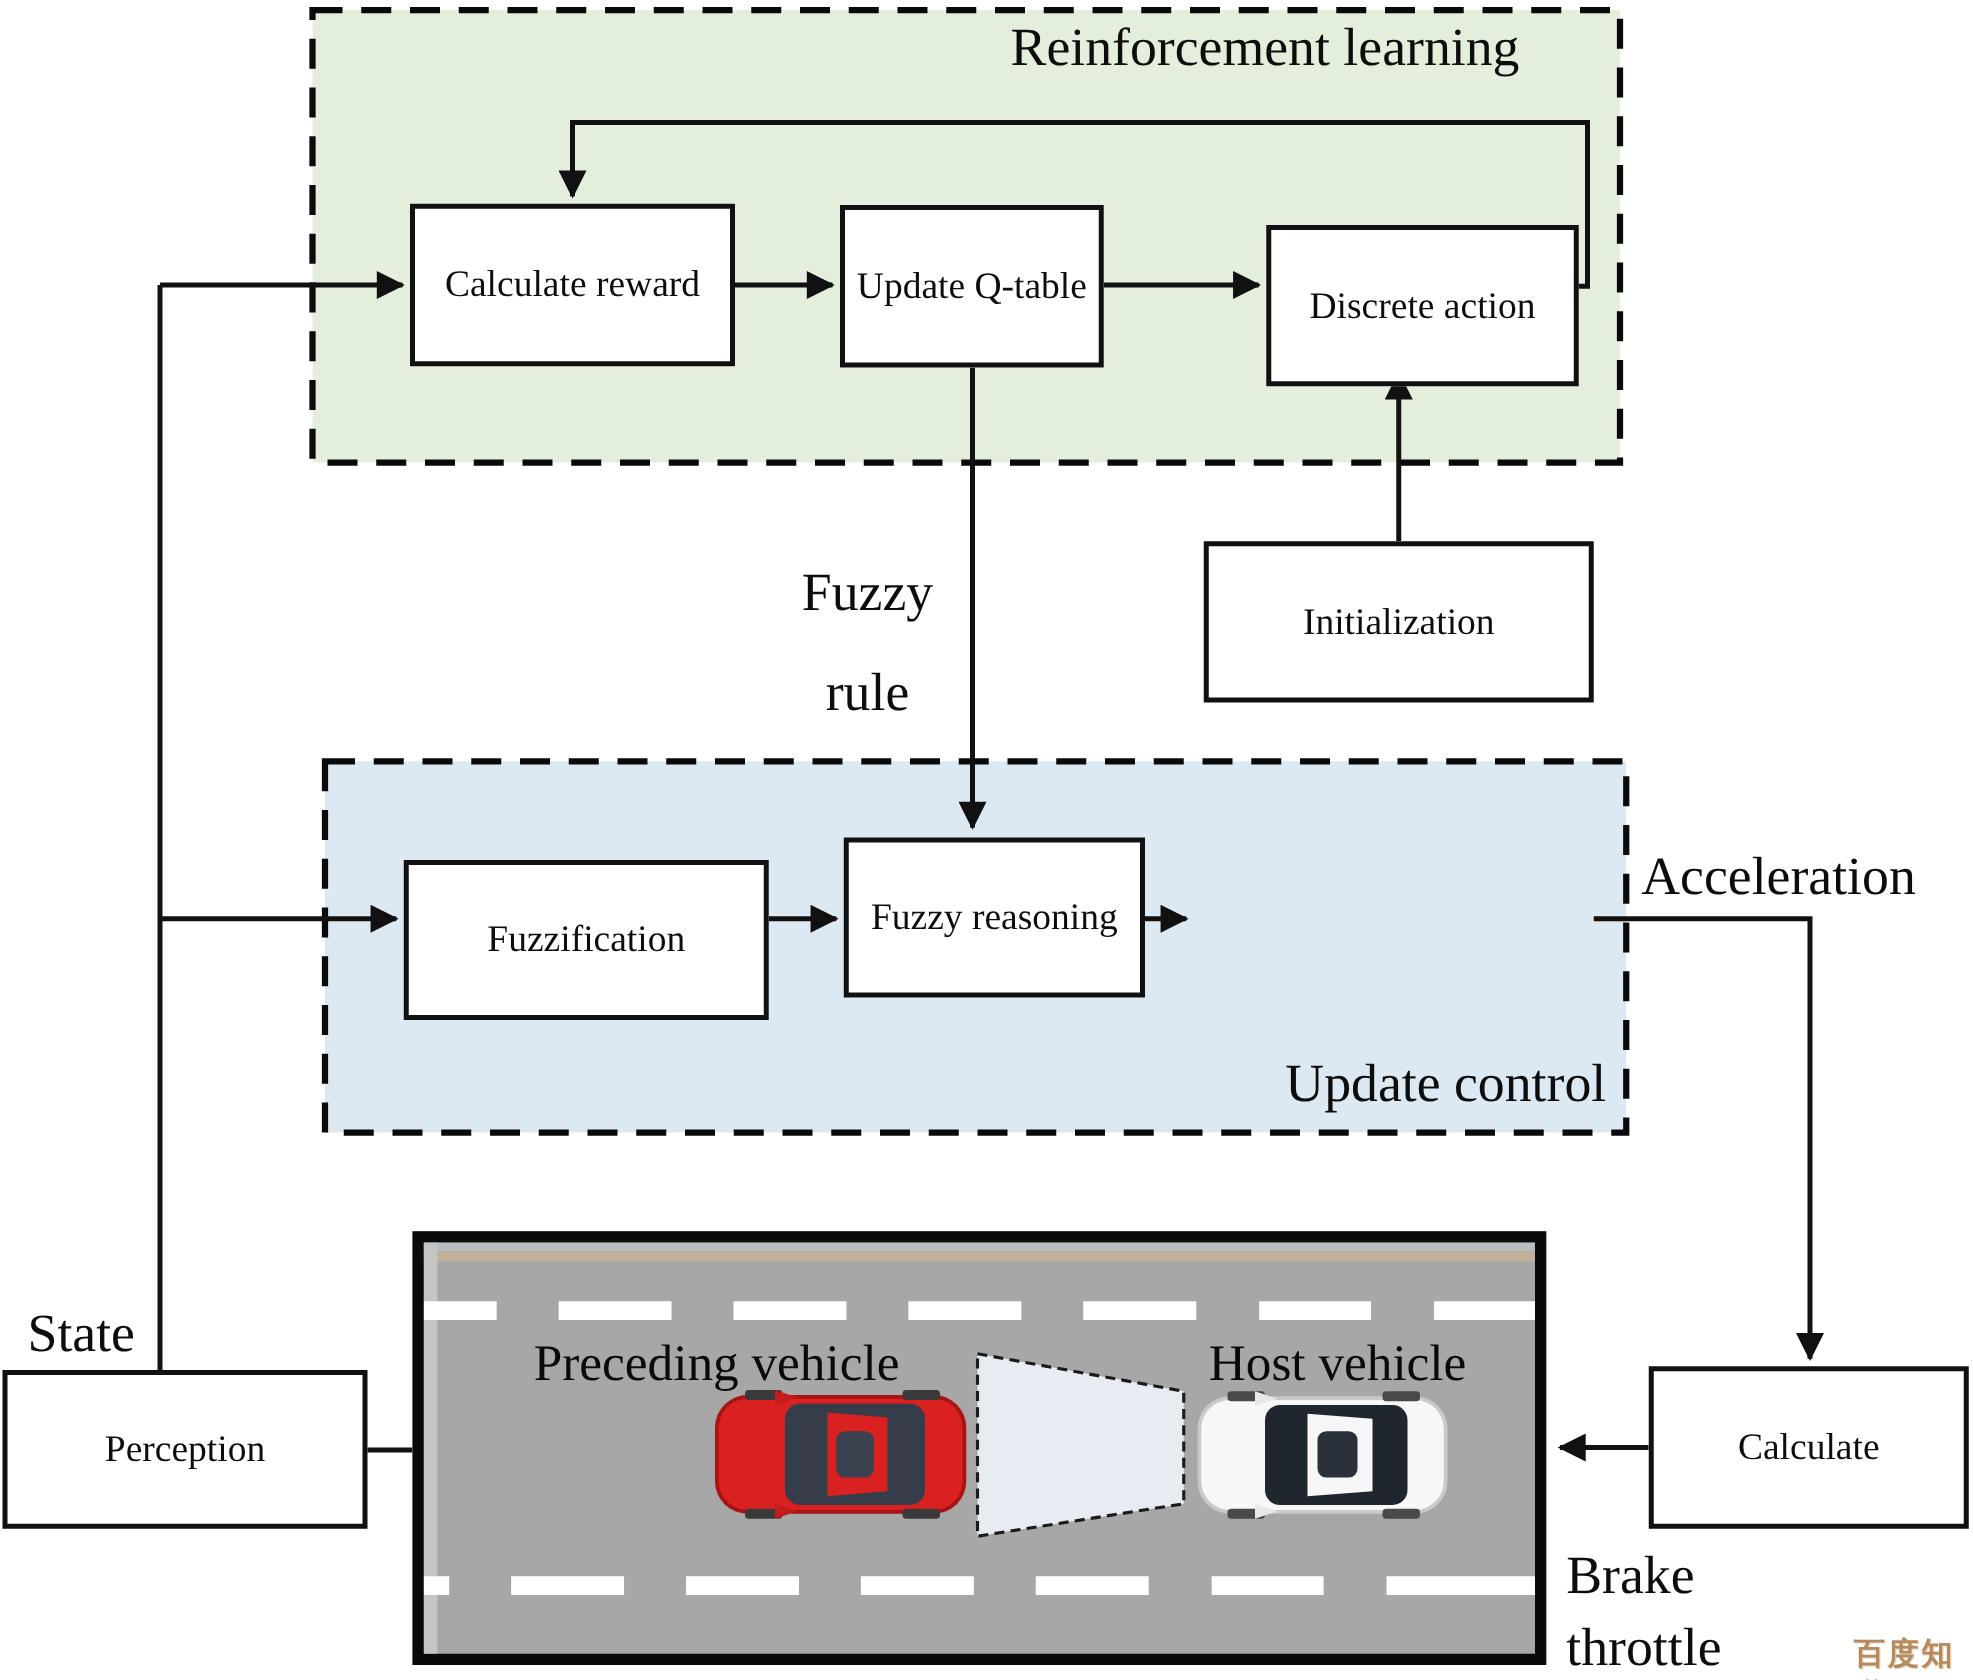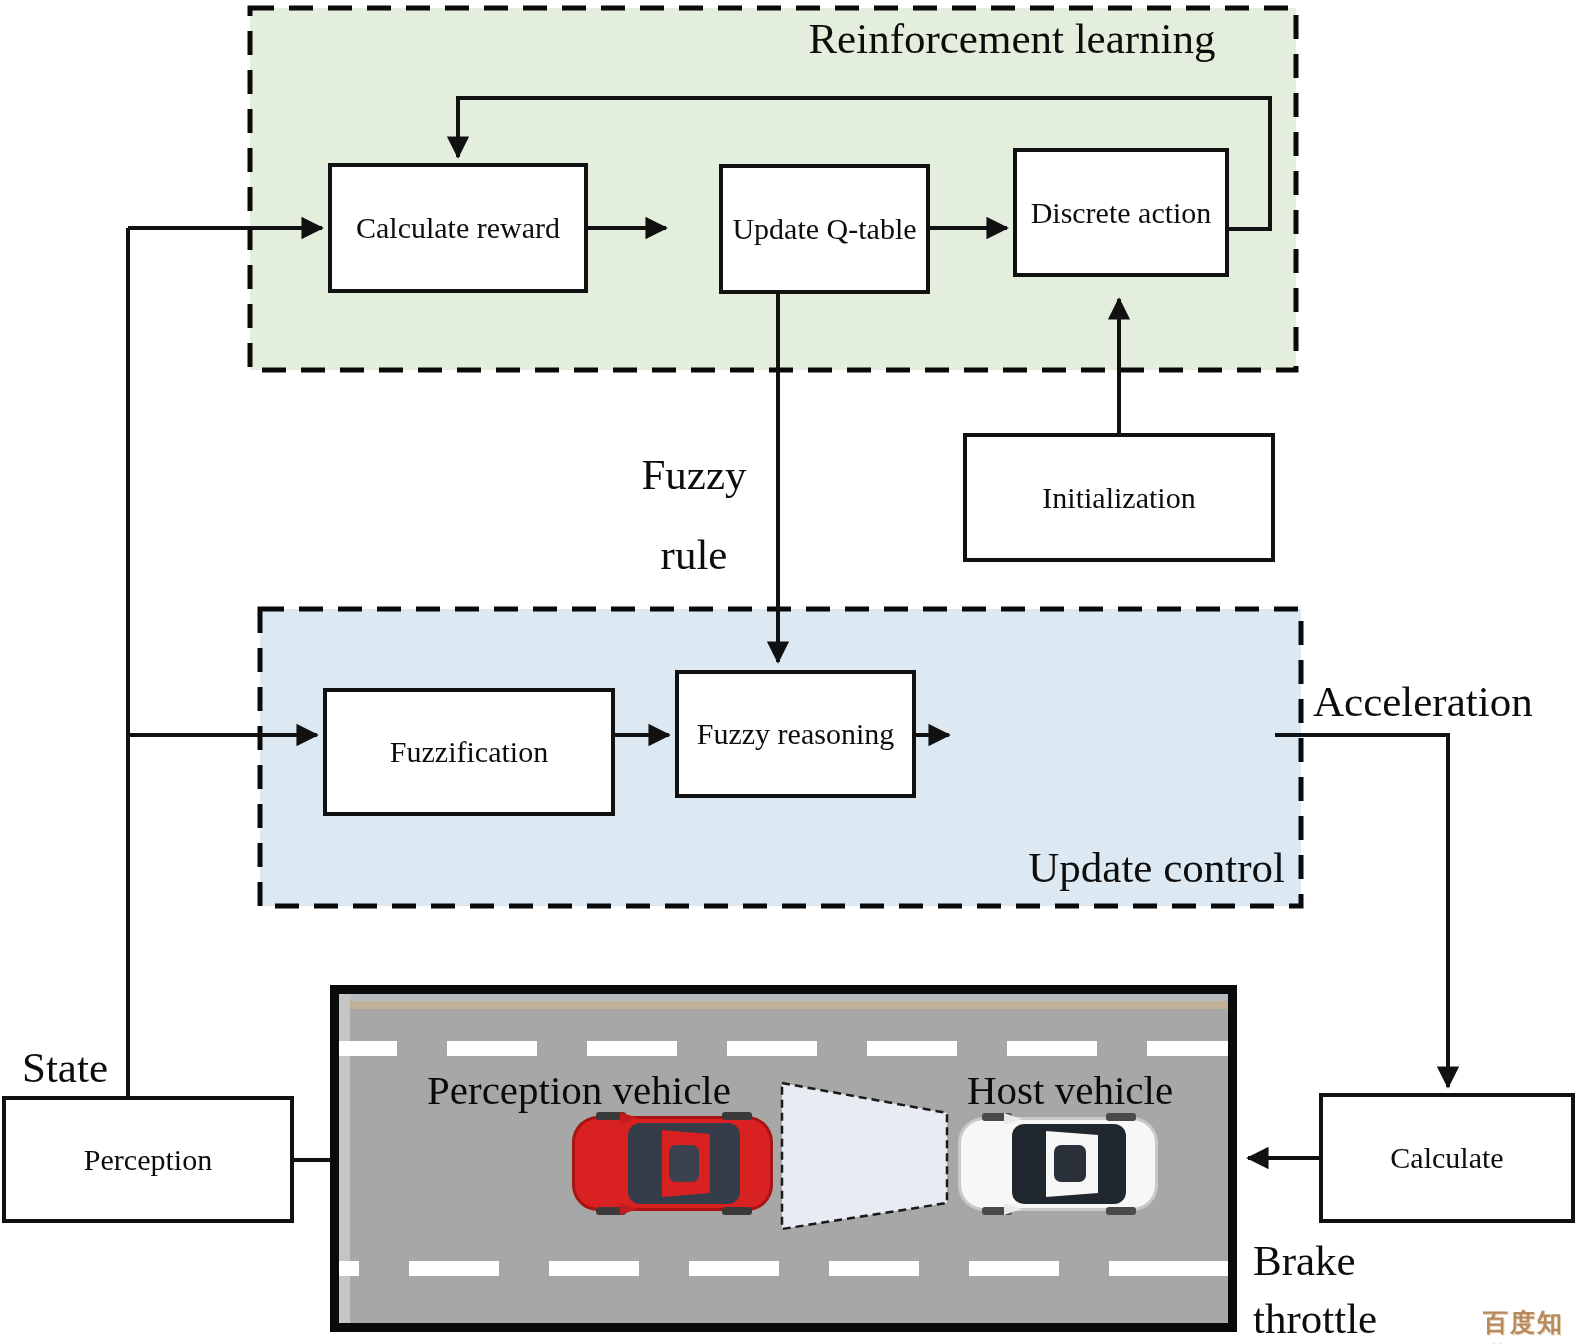--- a/index.html
+++ b/index.html
@@ -73,22 +73,22 @@
 
     <path d="M1319,1158 L1248,1158" fill="none" stroke="#111111" stroke-width="4" marker-end="url(#arr)"></path>
 
     <path d="M330,1160 L268,1160" fill="none" stroke="#111111" stroke-width="4" marker-end="url(#arr)"></path>
   </svg>
 
   <div class="section-title" style="left:762px;top:14px;width:500px;text-align:center;">Reinforcement learning</div>
   <div class="section-title" style="left:985px;top:843px;width:300px;text-align:right;">Update control</div>
 
   <div class="node" style="left:328px;top:163px;width:260px;height:130px;">Calculate reward</div>
-  <div class="node" style="left:672px;top:164px;width:211px;height:130px;margin-left:47px;">Update Q-table</div>
-  <div class="node" style="left:1013px;top:148px;width:216px;height:129px;text-align:center;">Discrete action</div>
+  <div class="node" style="left:672px;top:164px;width:211px;height:130px;">Update Q-table</div>
+  <div class="node" style="left:1013px;top:180px;width:250px;height:129px;text-align:center;">Discrete action</div>
 
   <div class="node" style="left:963px;top:433px;width:312px;height:129px;">Initialization</div>
 
   <div class="lbl lbl-wrap" id="fuzzy-rule-label" style="left:609px;top:435px;">Fuzzy rule</div>
 
   <div class="node" style="left:323px;top:688px;width:292px;height:128px;">Fuzzification</div>
   <div class="node" style="left:675px;top:670px;width:241px;height:128px;">Fuzzy reasoning</div>
 
   <div class="lbl" style="left:1313px;top:676px;">Acceleration</div>
 
@@ -132,19 +132,19 @@
         <rect x="24" y="94" width="30" height="8" rx="3" fill="#4a4a4a"></rect>
         <rect x="148" y="94" width="30" height="8" rx="3" fill="#4a4a4a"></rect>
         <rect x="54" y="11" width="114" height="80" rx="12" fill="#20262e"></rect>
         <polygon points="88,18 140,22 140,80 88,84" fill="#f7f7f7"></polygon>
         <rect x="96" y="32" width="32" height="37" rx="7" fill="#2a313a"></rect>
         <polygon points="46,0 64,6 46,12" fill="#e8e8e8"></polygon>
         <polygon points="46,90 64,96 46,102" fill="#e8e8e8"></polygon>
       </g>
     </svg>
 
-    <div id="road-label-preceding" style="left:88px;top:72px;">Perception vehicle</div>
+    <div id="road-label-preceding" style="left:88px;top:72px;">Preceding vehicle</div>
     <div id="road-label-host" style="left:628px;top:72px;">Host vehicle</div>
   </div>
 
   <div id="watermark">百度知道</div>
 
 </div>
 
 </body></html>

